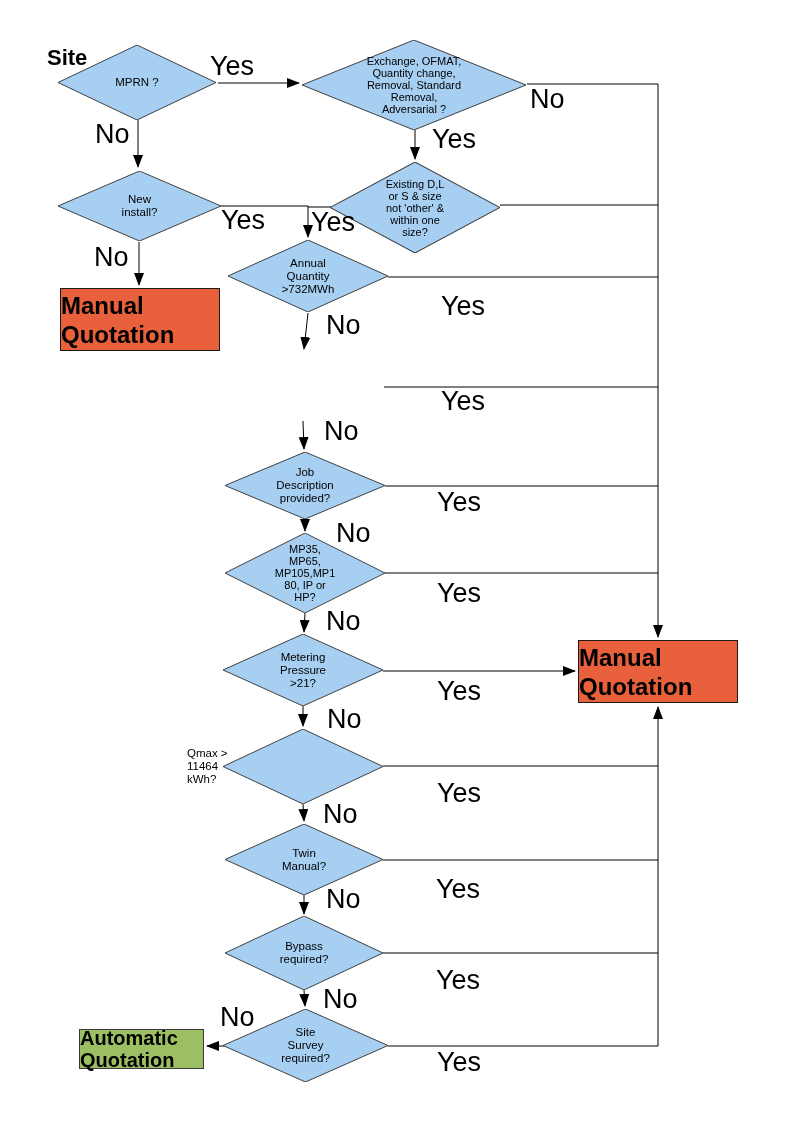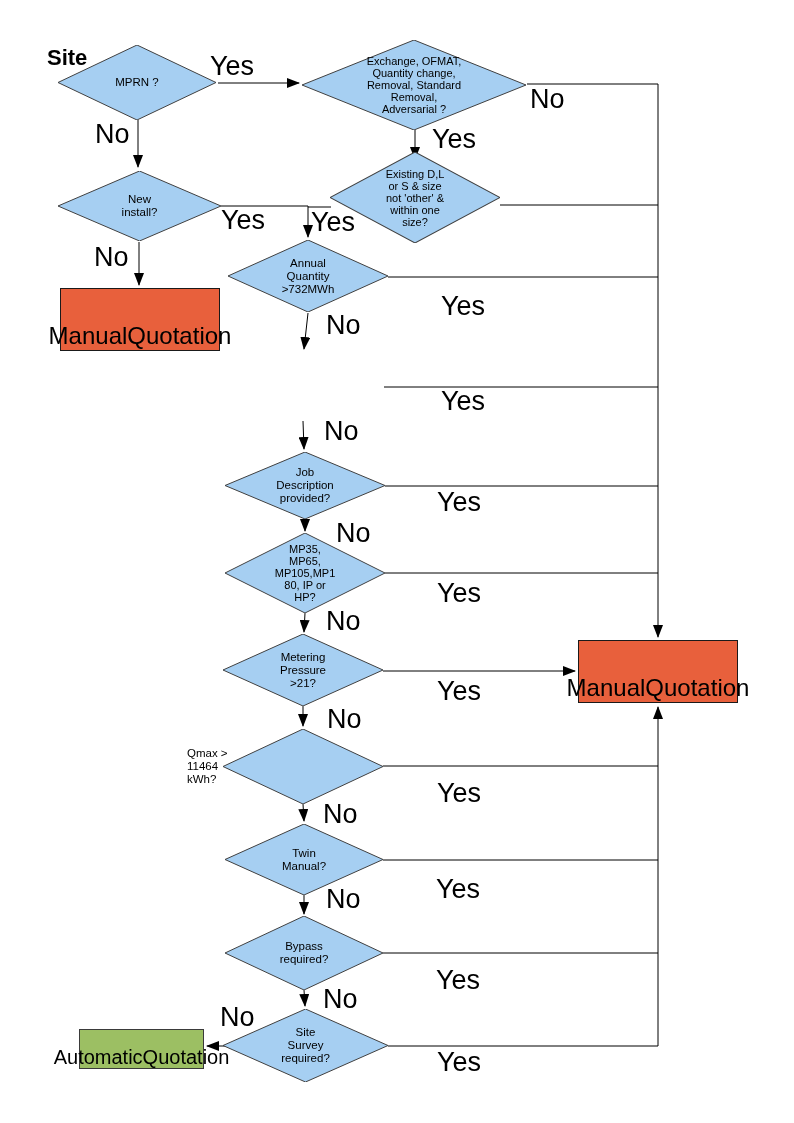--- a/index.html
+++ b/index.html
@@ -15,22 +15,22 @@
   .diamond .shape polygon{fill:var(--decision-fill,#A6CFF2);stroke:var(--decision-border,#404040);}
   .dlabel{
     position:absolute;inset:0;display:flex;flex-direction:column;
     align-items:center;justify-content:center;text-align:right;
     font-size:11.5px;line-height:13px;
   }
   .dense .dlabel{font-size:11px;line-height:12px;}
   .align-left .dlabel{align-items:flex-start;text-align:left;left:50%;margin-left:-36px;width:72px;inset:0 auto 0 auto;}
 
   .box{
-    display:flex;align-items:flex-end;justify-content:center;
-    text-align:center;box-sizing:border-box;
+    display:flex;flex-direction:column;align-items:flex-start;justify-content:center;
+    text-align:center;box-sizing:border-box;font-weight:bold;
   }
   .box.manual{
     background:var(--manual-fill,#E8603C);border:1px solid #1a1a1a;
     font-size:24px;line-height:29px;
   }
   .box.auto{
     background:var(--auto-fill,#9CBF63);border:1px solid #3a3a3a;
     font-size:20px;line-height:22px;
   }
 
@@ -103,21 +103,21 @@
   <div class="node diamond" style="left:58px;top:171px;width:163px;height:70px;">
     <svg class="shape" viewBox="0 0 100 100" preserveAspectRatio="none">
         <polygon points="50,0 100,50 50,100 0,50" vector-effect="non-scaling-stroke"></polygon>
       </svg>
     <div class="dlabel">
       <div>New</div>
       <div>install?</div>
     </div>
   </div>
 
-  <div class="node diamond dense" style="left:330px;top:152px;width:170px;height:91px;">
+  <div class="node diamond dense" style="left:330px;top:162px;width:170px;height:91px;">
     <svg class="shape" viewBox="0 0 100 100" preserveAspectRatio="none">
         <polygon points="50,0 100,50 50,100 0,50" vector-effect="non-scaling-stroke"></polygon>
       </svg>
     <div class="dlabel">
       <div>Existing D,L</div>
       <div>or S &amp; size</div>
       <div>not 'other' &amp;</div>
       <div>within one</div>
       <div>size?</div>
     </div>

